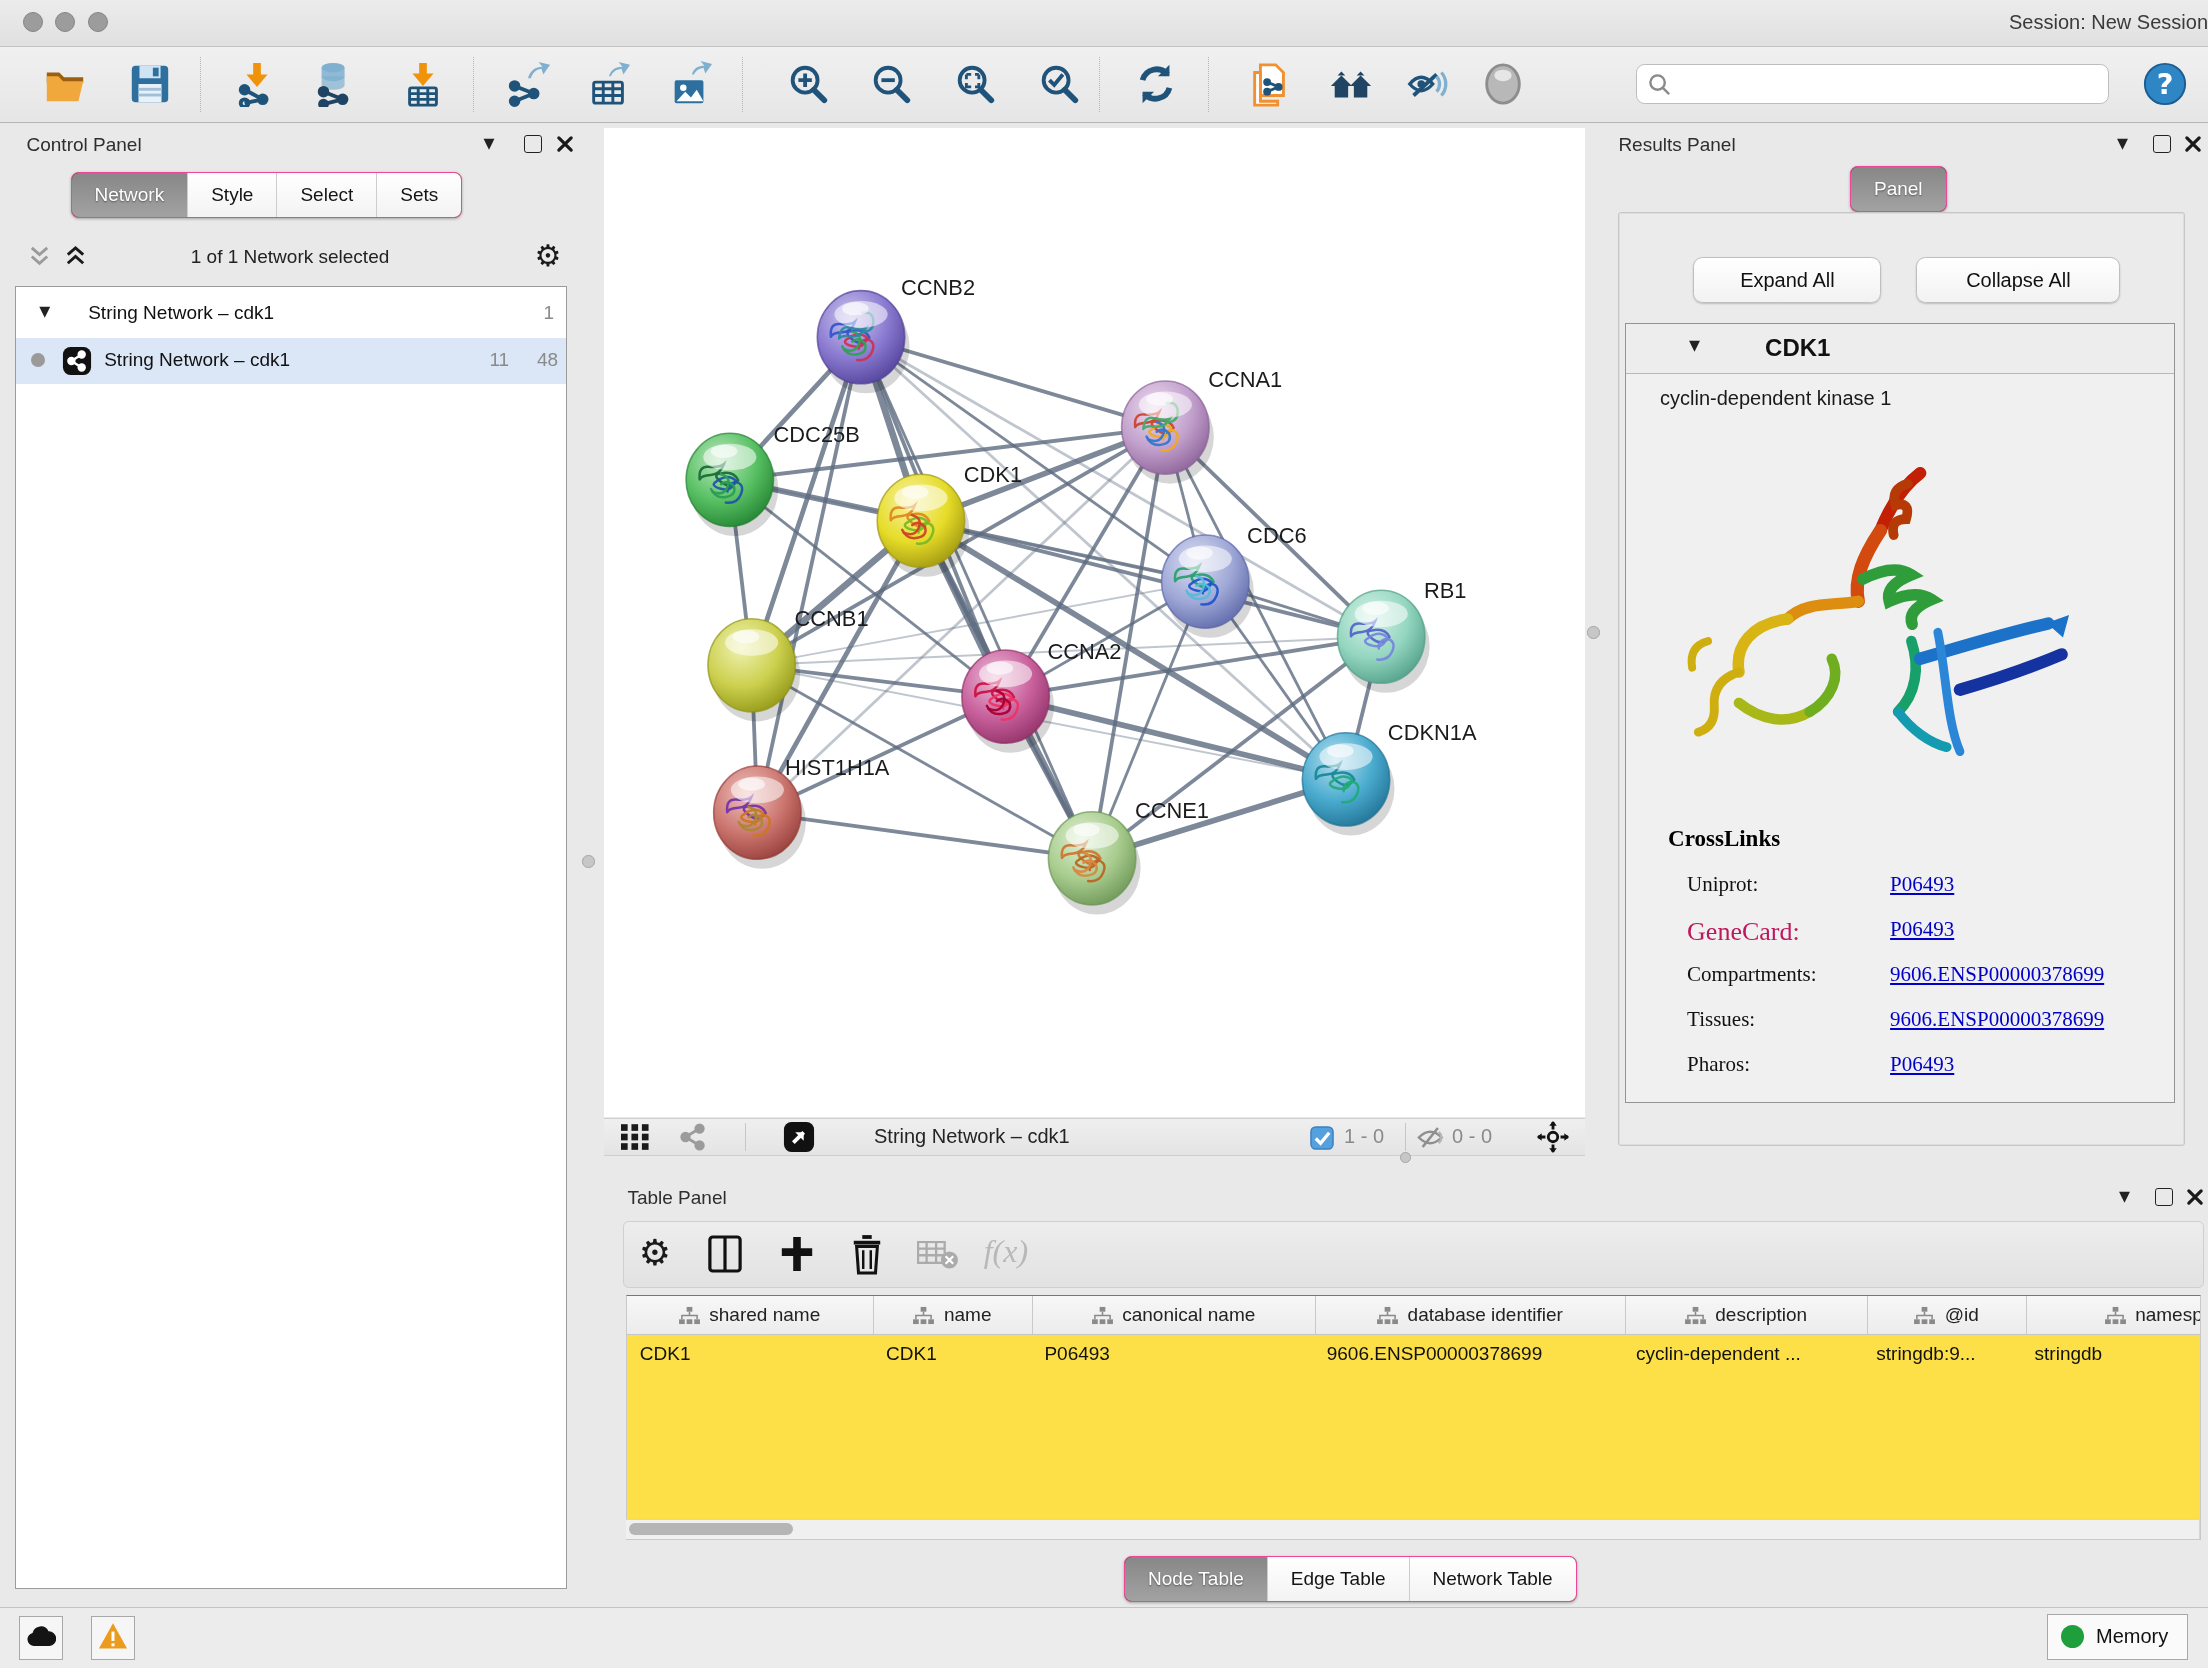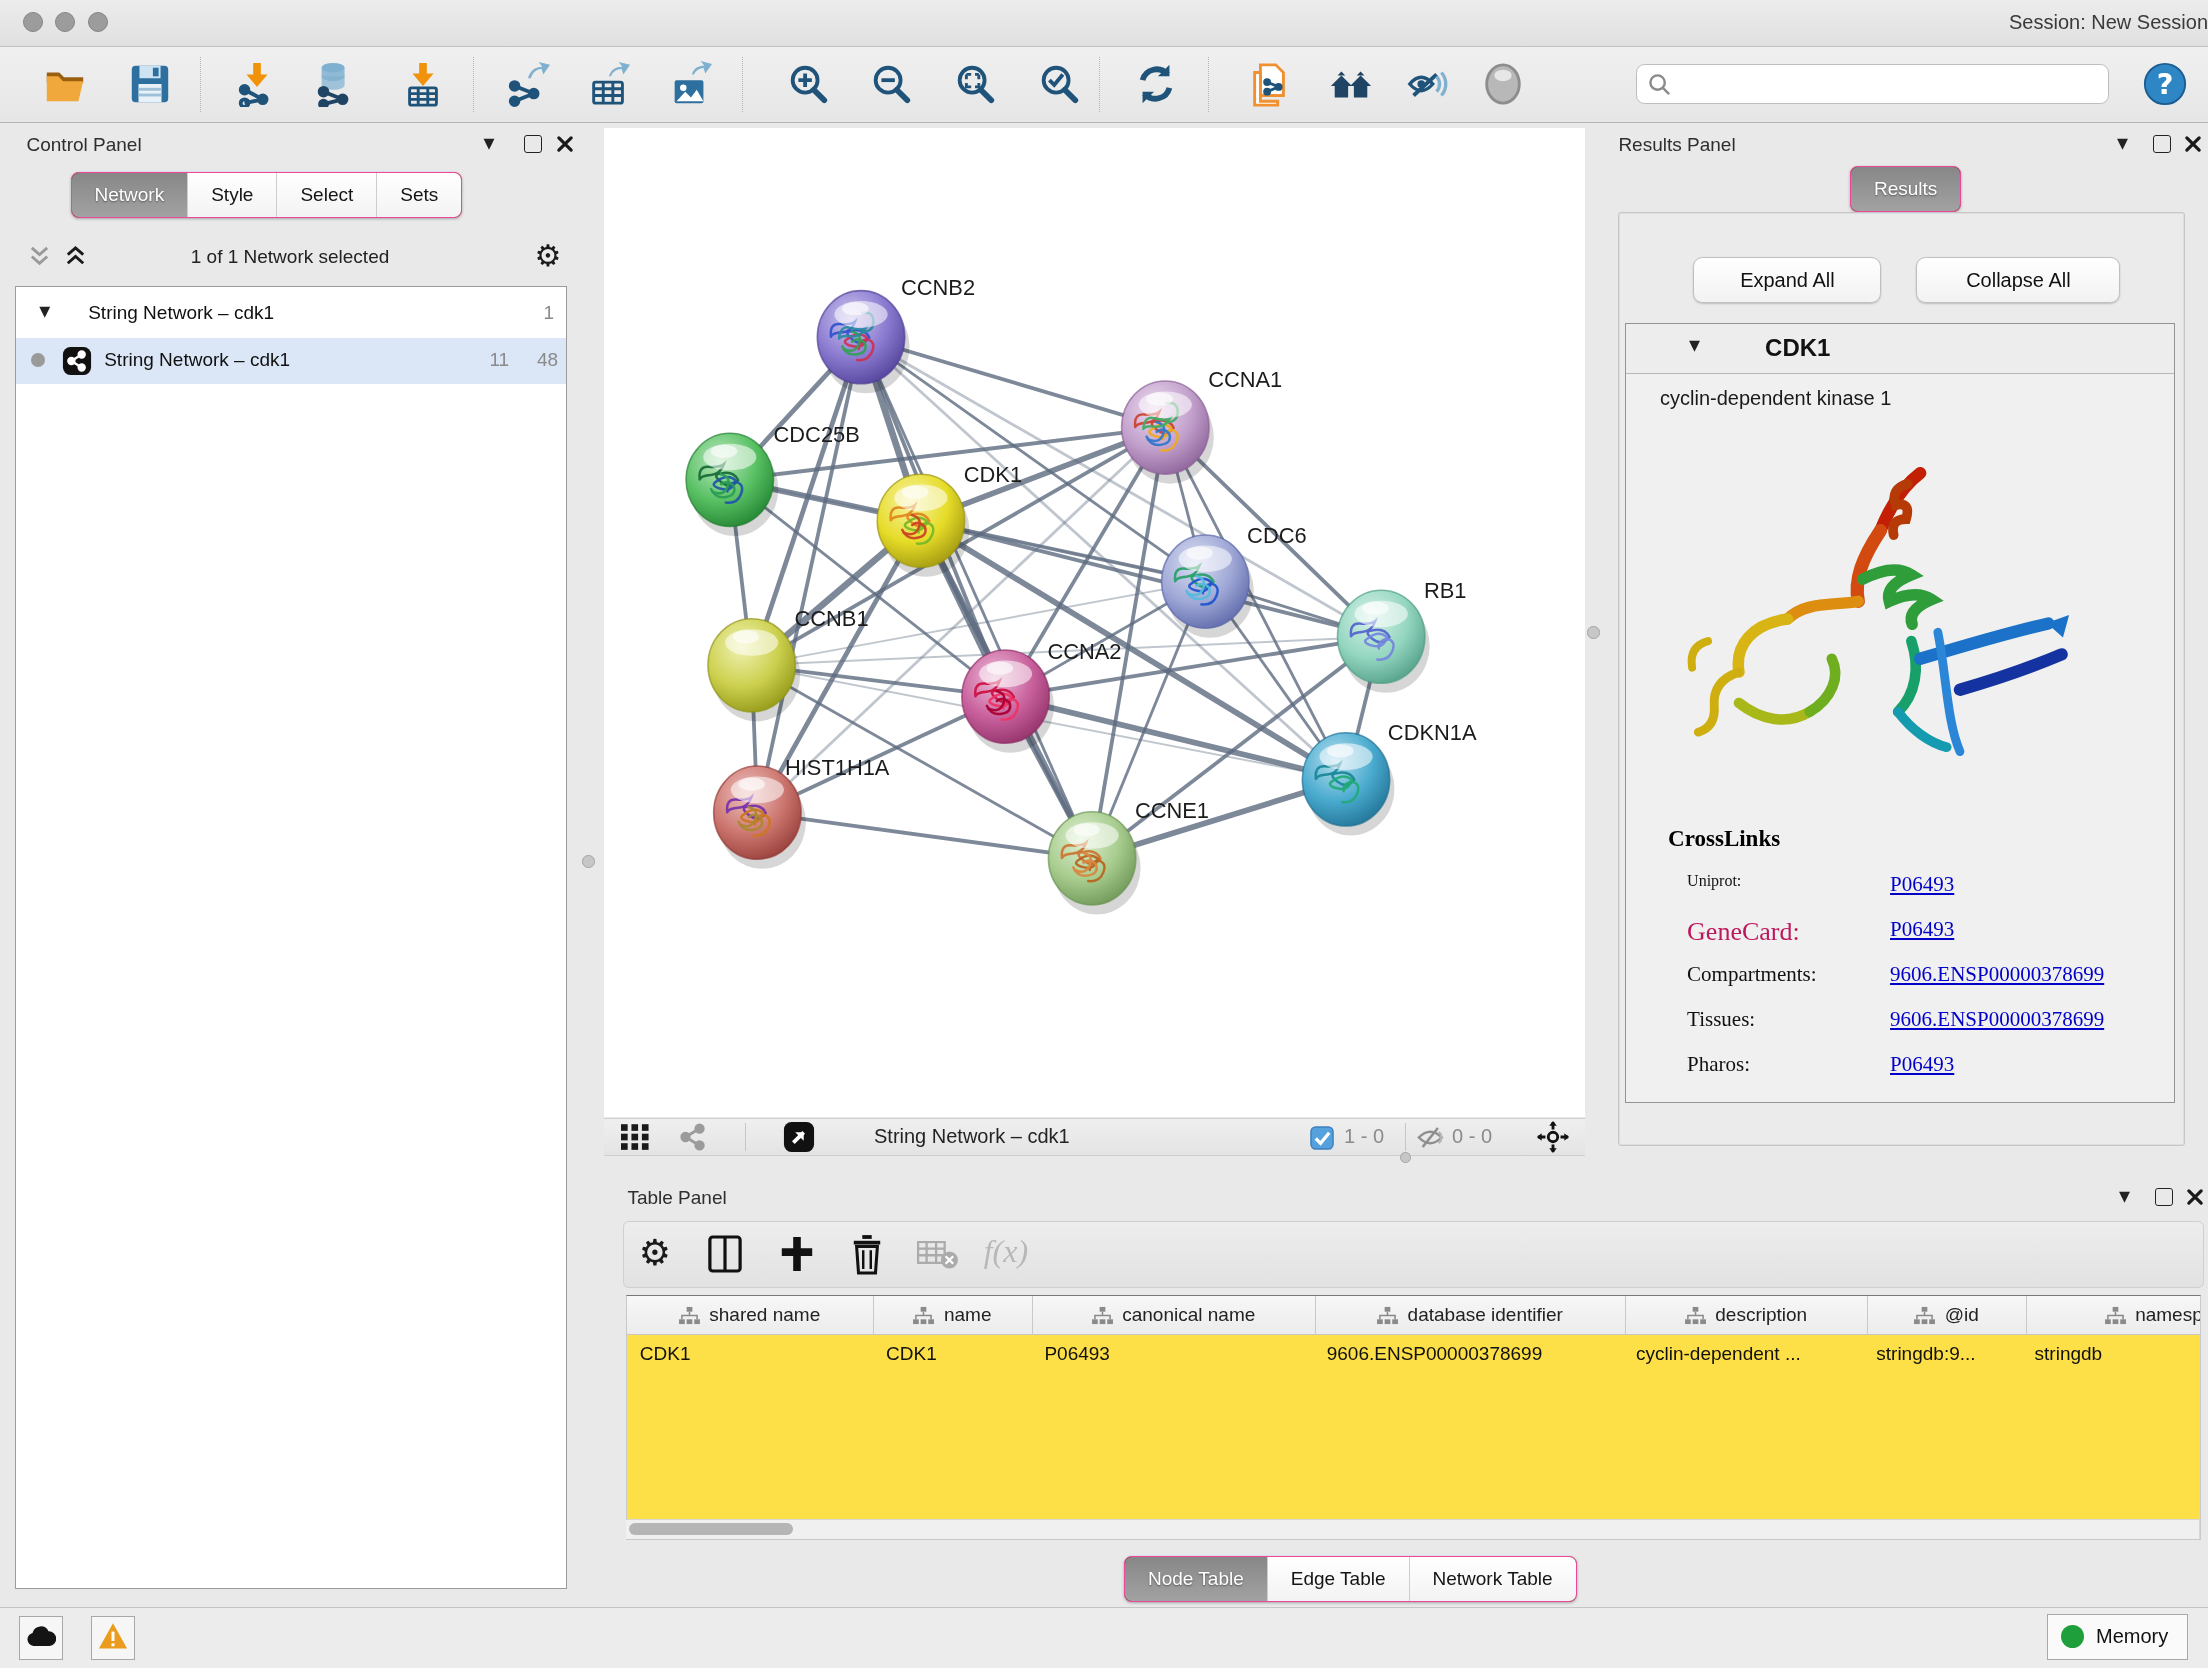--- a/index.html
+++ b/index.html
@@ -557,21 +557,21 @@
 
 <div class="abs rp">
   <span class="abs ptitle" style="left:11.4px;top:7.6px">Results Panel</span>
   <span class="abs tri" style="left:510px;top:8.6px">▼</span>
   <div class="abs float-ico" style="left:546px;top:8.6px"></div>
   <svg class="abs" style="left:577px;top:8.6px" width="18" height="18" viewBox="0 0 19 19">
       <path d="M3 3 16 16M16 3 3 16" stroke="#1a1a1a" stroke-width="3.4" stroke-linecap="round"></path>
     </svg>
 
   <div class="abs seg" style="left:243px;top:40px">
-    <div class="tab sel">Results</div>
+    <div class="tab sel">Panel</div>
   </div>
 
   <div class="abs rp-outer">
     <div class="abs btn" style="left:74px;top:44px;width:186px;height:44px;line-height:44px">Expand All</div>
     <div class="abs btn" style="left:297px;top:44px;width:202px;height:44px;line-height:44px">Collapse All</div>
 
     <div class="abs rp-content">
       <div class="abs" style="left:0;top:0;width:100%;height:49px;background:#ededed;border-bottom:1px solid #b8b8b8">
         <span class="abs tri" style="left:63px;top:13.3px">▼</span>
         <span class="abs" style="left:139px;top:9.5px;font-size:24px;font-weight:bold;color:#111">CDK1</span>
@@ -595,21 +595,21 @@
           <path d="M300 250 C350 235 400 220 445 210" stroke="#1b72c8" stroke-width="14"></path>
           <path d="M460 245 C420 262 380 275 345 285" stroke="#1433a0" stroke-width="14"></path>
           <path d="M320 220 C330 270 330 320 345 355" stroke="#2c86d8" stroke-width="10"></path>
           <path d="M445 210 l22 -8 -6 22z" stroke="#1b72c8" stroke-width="2" fill="#1b72c8"></path>
         </g>
       </svg>
 
       <span class="abs serif" style="left:42px;top:502px;font-size:23px;font-weight:bold;color:#000">CrossLinks</span>
       <div id="crosslinks" class="abs" style="left:0;top:542px;width:100%">
           <div style="position: relative; height: 45px;">
-            <span class="serif" style="position: absolute; left: 61px; top: 5.7px; font-size: 16px; color: rgb(17, 17, 17);">Uniprot:</span>
+            <span class="serif" style="position: absolute; left: 61px; top: 5.7px; font-size: 21px; color: rgb(17, 17, 17);">Uniprot:</span>
             <a class="serif xlink" href="#" style="position: absolute; left: 264px; top: 5.7px;">P06493</a>
           </div>
           <div style="position: relative; height: 45px;">
             <span class="serif" style="position: absolute; left: 61px; top: 5.7px; font-size: 26px; color: #be185d;">GeneCard:</span>
             <a class="serif xlink" href="#" style="position: absolute; left: 264px; top: 5.7px;">P06493</a>
           </div>
           <div style="position: relative; height: 45px;">
             <span class="serif" style="position: absolute; left: 61px; top: 5.7px; font-size: 21px; color: rgb(17, 17, 17);">Compartments:</span>
             <a class="serif xlink" href="#" style="position: absolute; left: 264px; top: 5.7px;">9606.ENSP00000378699</a>
           </div>

